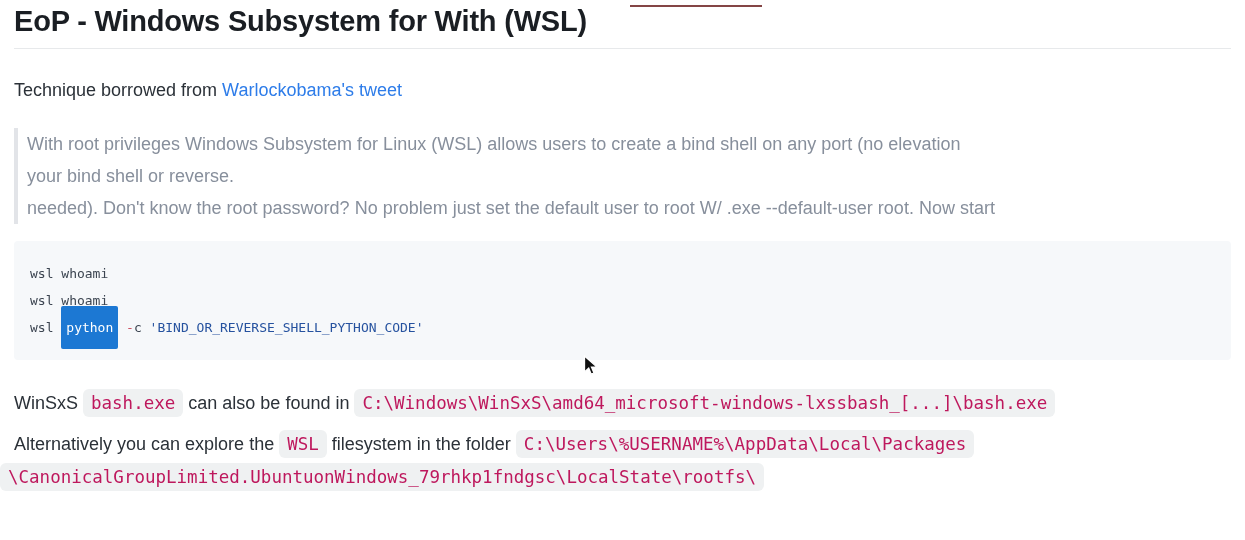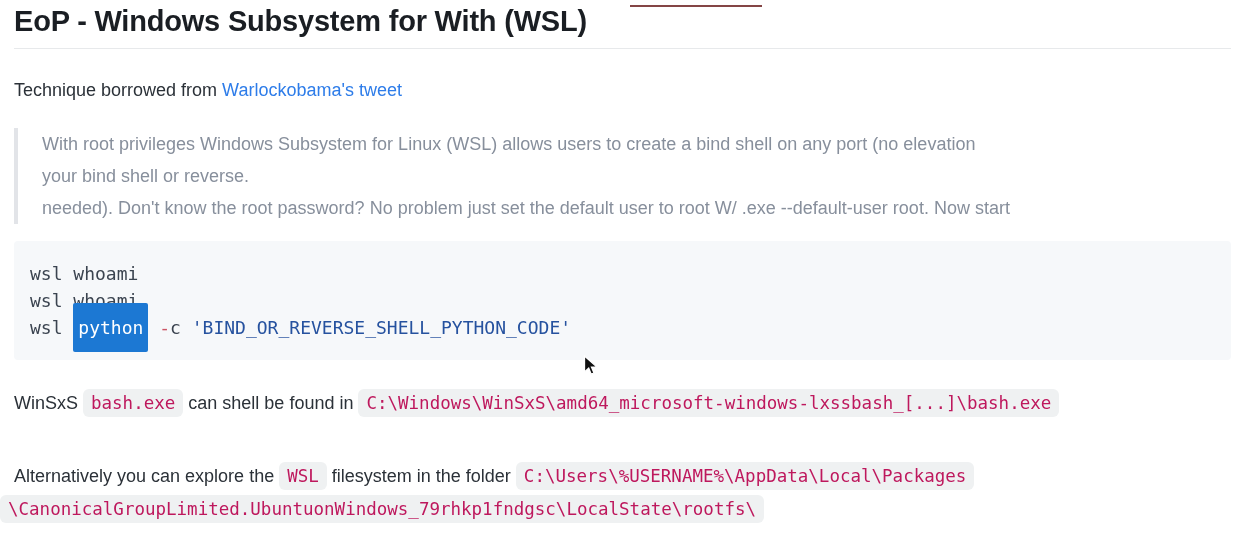--- a/index.html
+++ b/index.html
@@ -30,48 +30,48 @@
     margin-top: 31px;
     font-size: 18px; line-height: 20px; color: #2b3138;
   }
   p.intro a {
     color: #2d7ce9; text-decoration: none; cursor: pointer;
   }
 
   blockquote.quote {
     margin-top: 28px;
     border-left: 4px solid #e2e4e8;
-    padding-left: 24px;
+    padding-left: 9px;
     color: #878f9c;
     font-size: 18px;
   }
   blockquote.quote .qline {
     line-height: 32px; white-space: nowrap; overflow: hidden;
   }
 
   .codeblock {
     margin-top: 17px;
     background: #f6f8fa;
     border-radius: 4px;
     padding: 19px 16px;
     font-family: "DejaVu Sans Mono", monospace;
-    font-size: 18px;
+    font-size: 13px;
     color: #3b4450;
   }
   .codeblock .cl { line-height: 27px; white-space: pre; }
   .tok-red  { color: #cb5465; }
   .tok-blue { color: #3474d8; }
   .tok-str  { color: #26529f; }
   .tok-hl   { background: #1c78d3; color: #ffffff; padding: 14px 5px; border-radius: 2px; }
 
   p.para {
     font-size: 18px; line-height: 33px; color: #2b3138;
   }
   p.para-binary  { margin-top: 27px; }
-  p.para-explore { margin-top: 40px; }
+  p.para-explore { margin-top: 8px; }
   code.inline {
     font-family: "DejaVu Sans Mono", monospace;
     font-size: 17.5px;
     background: #eff1f2; color: #be185d;
     padding: 4px 8px; border-radius: 6px;
     white-space: nowrap;
   }
   code.inline.bleed { margin-left: -14px; }
 
   .mouse-cursor { position: absolute; left: 583px; top: 355px; width: 16px; height: 22px; }
@@ -92,21 +92,21 @@
     <div class="qline">your bind shell or reverse.</div>
     <div class="qline">needed). Don't know the root password? No problem just set the default user to root W/ .exe --default-user root. Now start</div>
   </blockquote>
 
   <div class="codeblock">
     <div class="cl"><span>wsl whoami</span></div>
     <div class="cl"><span>wsl whoami</span></div>
     <div class="cl"><span>wsl </span><span class="tok-hl">python</span><span> </span><span class="tok-red">-</span><span>c </span><span class="tok-str">'BIND_OR_REVERSE_SHELL_PYTHON_CODE'</span></div>
   </div>
 
-  <p class="para para-binary"><span>WinSxS </span><code class="inline">bash.exe</code><span> can shell be found in </span><code class="inline">C:\Windows\WinSxS\amd64_microsoft-windows-lxssbash_[...]\bash.exe</code></p>
+  <p class="para para-binary"><span>WinSxS </span><code class="inline">bash.exe</code><span> can also be found in </span><code class="inline">C:\Windows\WinSxS\amd64_microsoft-windows-lxssbash_[...]\bash.exe</code></p>
 
   <p class="para para-explore"><span>Alternatively you can explore the </span><code class="inline">WSL</code><span> filesystem in the folder </span><code class="inline">C:\Users\%USERNAME%\AppData\Local\Packages</code><br><code class="inline bleed">\CanonicalGroupLimited.UbuntuonWindows_79rhkp1fndgsc\LocalState\rootfs\</code></p>
 
 </div>
 
 <svg class="mouse-cursor" viewBox="0 0 16 22" xmlns="http://www.w3.org/2000/svg">
   <path d="M1.5 1 L1.5 17 L5.7 13.2 L8.2 19.2 L11 18 L8.5 12.1 L14 12.1 Z" fill="#111111" stroke="#ffffff" stroke-width="1.3"></path>
 </svg>
 
 </body></html>

